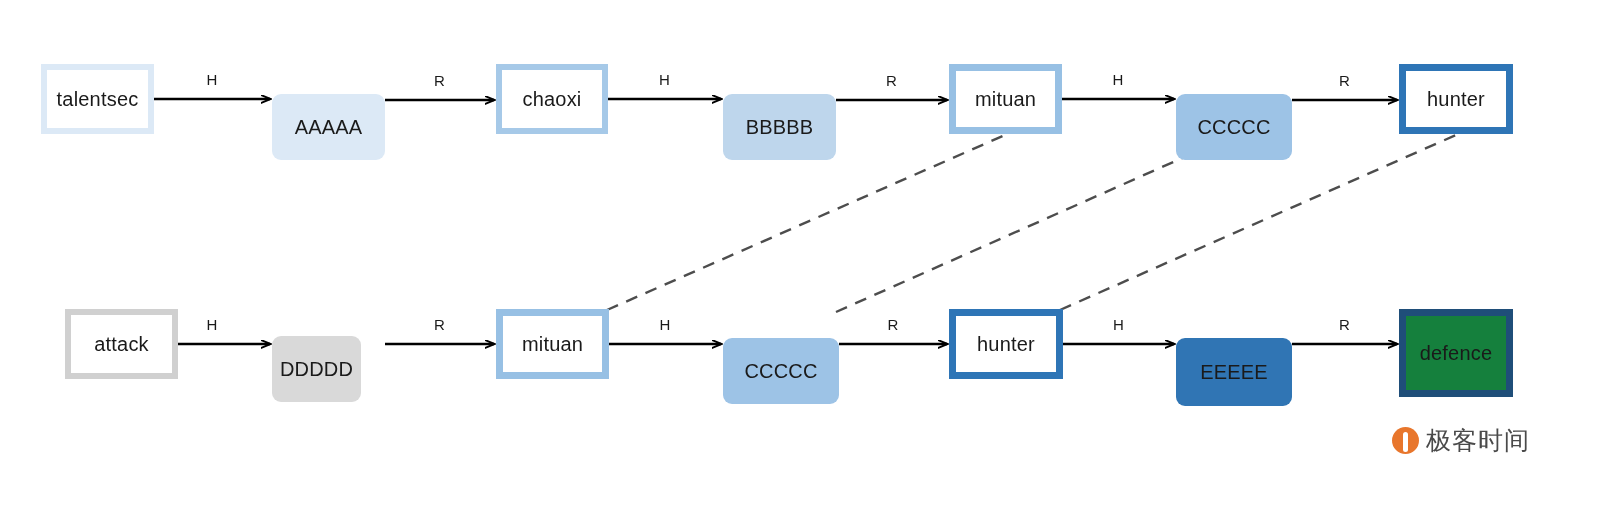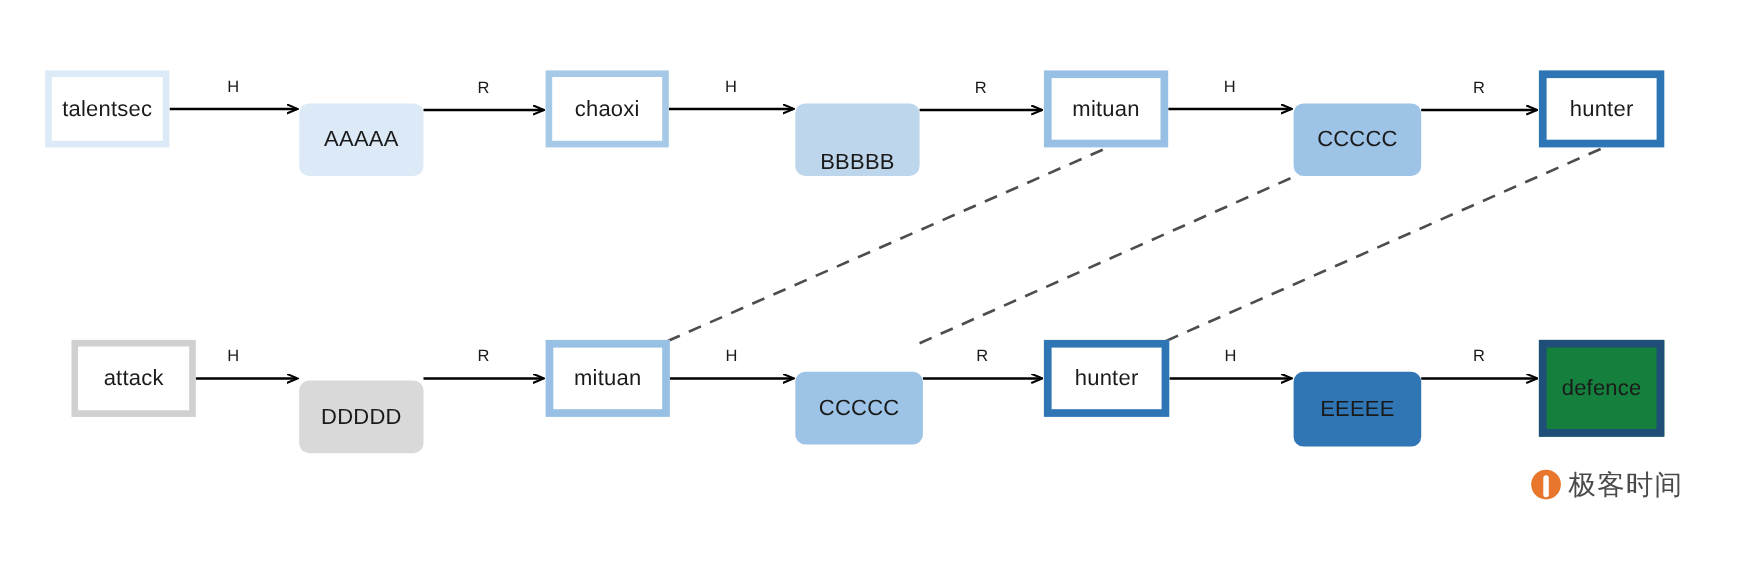--- a/index.html
+++ b/index.html
@@ -119,36 +119,36 @@
   <div id="node-layer">
       <div class="node" style="left: 41px; top: 64px; width: 113px; height: 70px; border: 6px solid rgb(220, 233, 246); background: rgb(255, 255, 255);">
         <span>talentsec</span>
       </div>
       <div class="node rounded" style="left: 272px; top: 67px; width: 113px; height: 66px; background: rgb(220, 233, 246);">
         <span>AAAAA</span>
       </div>
       <div class="node" style="left: 496px; top: 64px; width: 112px; height: 70px; border: 6px solid rgb(166, 201, 232); background: rgb(255, 255, 255);">
         <span>chaoxi</span>
       </div>
-      <div class="node rounded" style="left: 723px; top: 67px; width: 113px; height: 66px; background: rgb(190, 214, 236); align-items: flex-end;">
+      <div class="node rounded" style="left: 723px; top: 67px; width: 113px; height: 66px; background: rgb(190, 214, 236);">
         <span>BBBBB</span>
       </div>
       <div class="node" style="left: 949px; top: 64px; width: 113px; height: 70px; border: 7px solid rgb(151, 192, 228); background: rgb(255, 255, 255);">
         <span>mituan</span>
       </div>
       <div class="node rounded" style="left: 1176px; top: 67px; width: 116px; height: 66px; background: rgb(157, 195, 230);">
         <span>CCCCC</span>
       </div>
       <div class="node" style="left: 1399px; top: 64px; width: 114px; height: 70px; border: 7px solid rgb(46, 117, 182); background: rgb(255, 255, 255);">
         <span>hunter</span>
       </div>
       <div class="node" style="left: 41px; top: 309px; width: 113px; height: 70px; border: 6px solid rgb(208, 208, 208); background: rgb(255, 255, 255); margin-left: 24px;">
         <span>attack</span>
       </div>
-      <div class="node rounded" style="left: 272px; top: 319px; width: 113px; height: 66px; background: rgb(217, 217, 217);">
+      <div class="node rounded" style="left: 272px; top: 309px; width: 89px; height: 66px; background: rgb(217, 217, 217);">
         <span>DDDDD</span>
       </div>
       <div class="node" style="left: 496px; top: 309px; width: 113px; height: 70px; border: 7px solid rgb(151, 192, 228); background: rgb(255, 255, 255);">
         <span>mituan</span>
       </div>
       <div class="node rounded" style="left: 723px; top: 311px; width: 116px; height: 66px; background: rgb(157, 195, 230);">
         <span>CCCCC</span>
       </div>
       <div class="node" style="left: 949px; top: 309px; width: 114px; height: 70px; border: 7px solid rgb(46, 117, 182); background: rgb(255, 255, 255);">
         <span>hunter</span>

